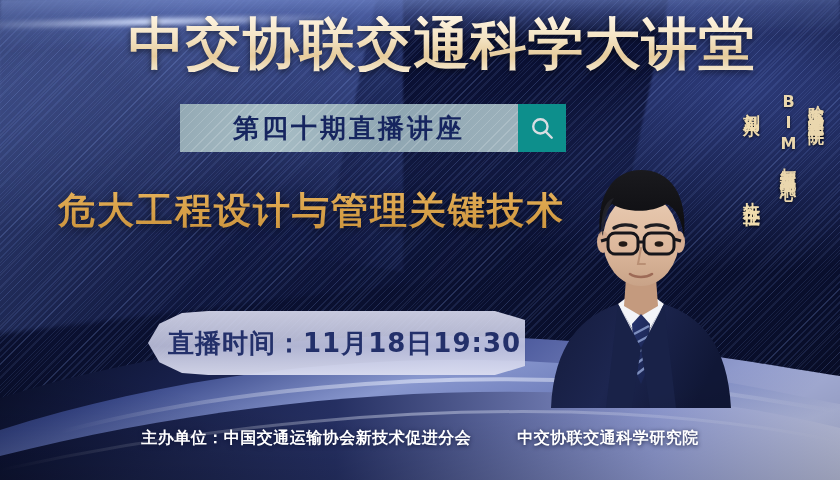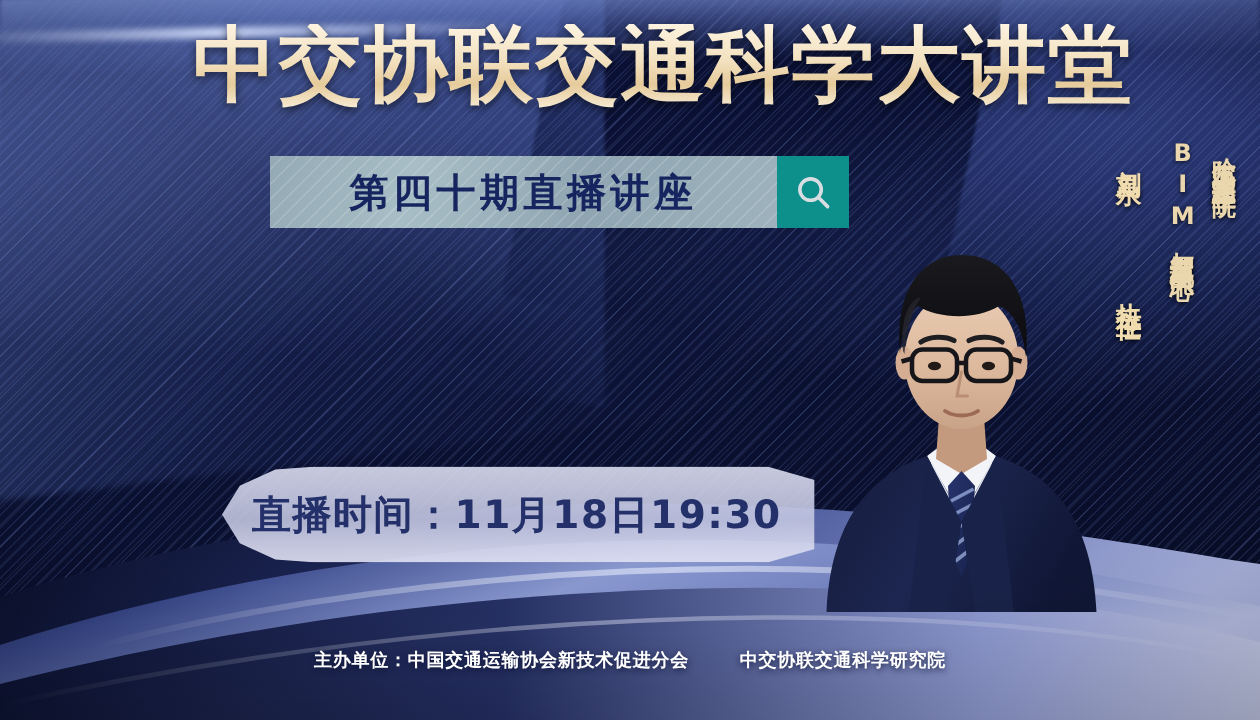--- a/index.html
+++ b/index.html
@@ -117,21 +117,21 @@
     font-size:37px; font-weight:700; letter-spacing:2px; white-space:nowrap;
     font-family:"DejaVu Sans","Liberation Sans",sans-serif;
     background:linear-gradient(180deg,#e6b35c 0%,#d9a24a 45%,#c8913c 100%);
     -webkit-background-clip:text; background-clip:text; color:transparent;
     filter:drop-shadow(0 2px 4px rgba(0,0,0,.6));
   }
 
   
   .time-pill {
     position:absolute; left:148px; top:311px;
-    height:64px; padding:0 22px 0 20px;
+    height:64px; padding:0 4px 0 20px;
     display:flex; align-items:center;
     background:linear-gradient(180deg, rgba(214,216,236,.92) 0%, rgba(196,199,226,.88) 55%, rgba(222,224,242,.92) 100%);
     border-radius:24px 6px 6px 24px;
     clip-path: polygon(0% 50%, 3% 20%, 9% 3%, 16% 0%, 92% 0%, 100% 14%, 100% 86%, 92% 100%, 16% 100%, 9% 97%, 3% 80%);
     box-shadow:0 2px 8px rgba(0,0,0,.45);
   }
   .time-pill span {
     font-size:26px; font-weight:700; color:#23306a; letter-spacing:1px; white-space:nowrap;
     font-family:"DejaVu Sans","Liberation Sans",sans-serif;
   }
@@ -148,22 +148,22 @@
   .v-org2 { right:42px;  top:92px; font-size:16px; font-weight:700; letter-spacing:2px;
             color:#ead7ae; text-shadow:0 1px 3px rgba(0,0,0,.7); }
   .v-name { right:76px;  top:100px; font-size:17px; font-weight:700; letter-spacing:3px;
             color:#f0dcae; text-shadow:0 1px 3px rgba(0,0,0,.75); }
   .v-role { right:76px;  top:188px; font-size:17px; font-weight:700; letter-spacing:3px;
             color:#f0dcae; text-shadow:0 1px 3px rgba(0,0,0,.75); }
 
   
   .footer {
     position:absolute; left:0; right:0; bottom:31px; text-align:center;
-    font-size:12px; font-weight:700; color:#ffffff; letter-spacing:.5px;
-    font-family:Liberation Sans, sans-serif;
+    font-size:16px; font-weight:700; color:#ffffff; letter-spacing:.5px;
+    font-family:Liberation Mono, monospace;
     text-shadow:0 1px 4px rgba(10,16,50,.85);
     white-space:nowrap;
   }
   .footer .gap { display:inline-block; width:26px; }
 </style>
 </head>
 <body>
 
 <div id="poster">
 
@@ -290,20 +290,21 @@
       <span>第四十期直播讲座</span>
     </div>
     <div class="search-box">
       <svg viewBox="0 0 24 24" fill="none" stroke="#d8dde2" stroke-width="2.2" stroke-linecap="round">
         <circle cx="10.5" cy="10.5" r="6.6"></circle>
         <line x1="15.4" y1="15.4" x2="21" y2="21"></line>
       </svg>
     </div>
   </div>
 
+  <div class="topic">危大工程设计与管理关键技术</div>
 
   <div class="time-pill">
     <span>直播时间：11月18日19:30</span>
   </div>
 
   <div class="vcol v-org1">哈尔滨工业大学土木工程学院</div>
   <div class="vcol v-org2">BIM与智慧工地研究中心</div>
   <div class="vcol v-name">刘昌永</div>
   <div class="vcol v-role">执行主任</div>
 

